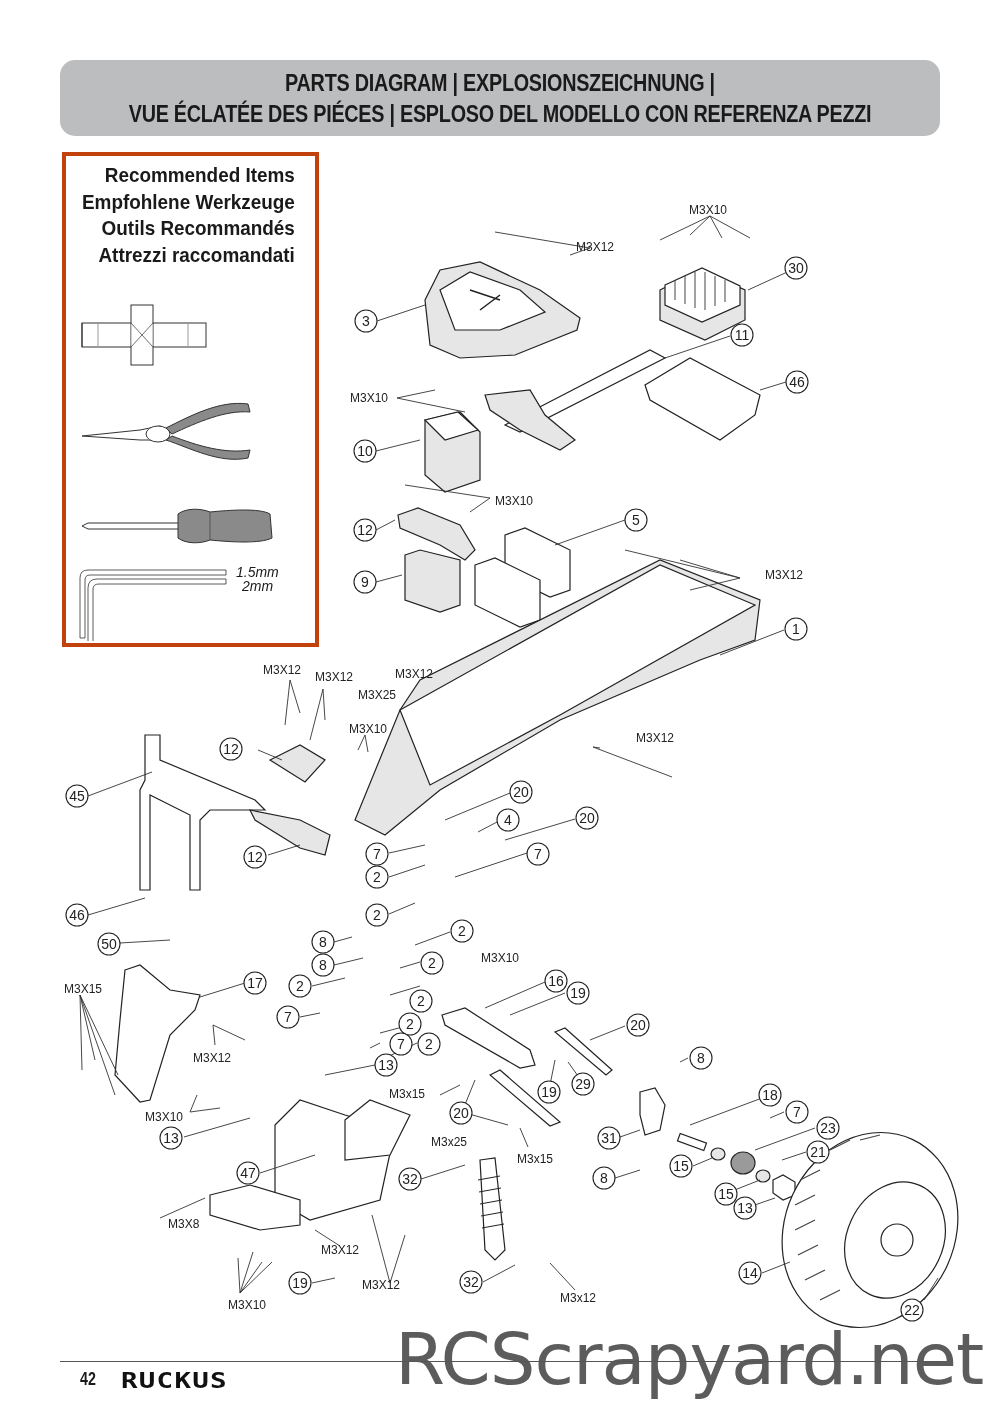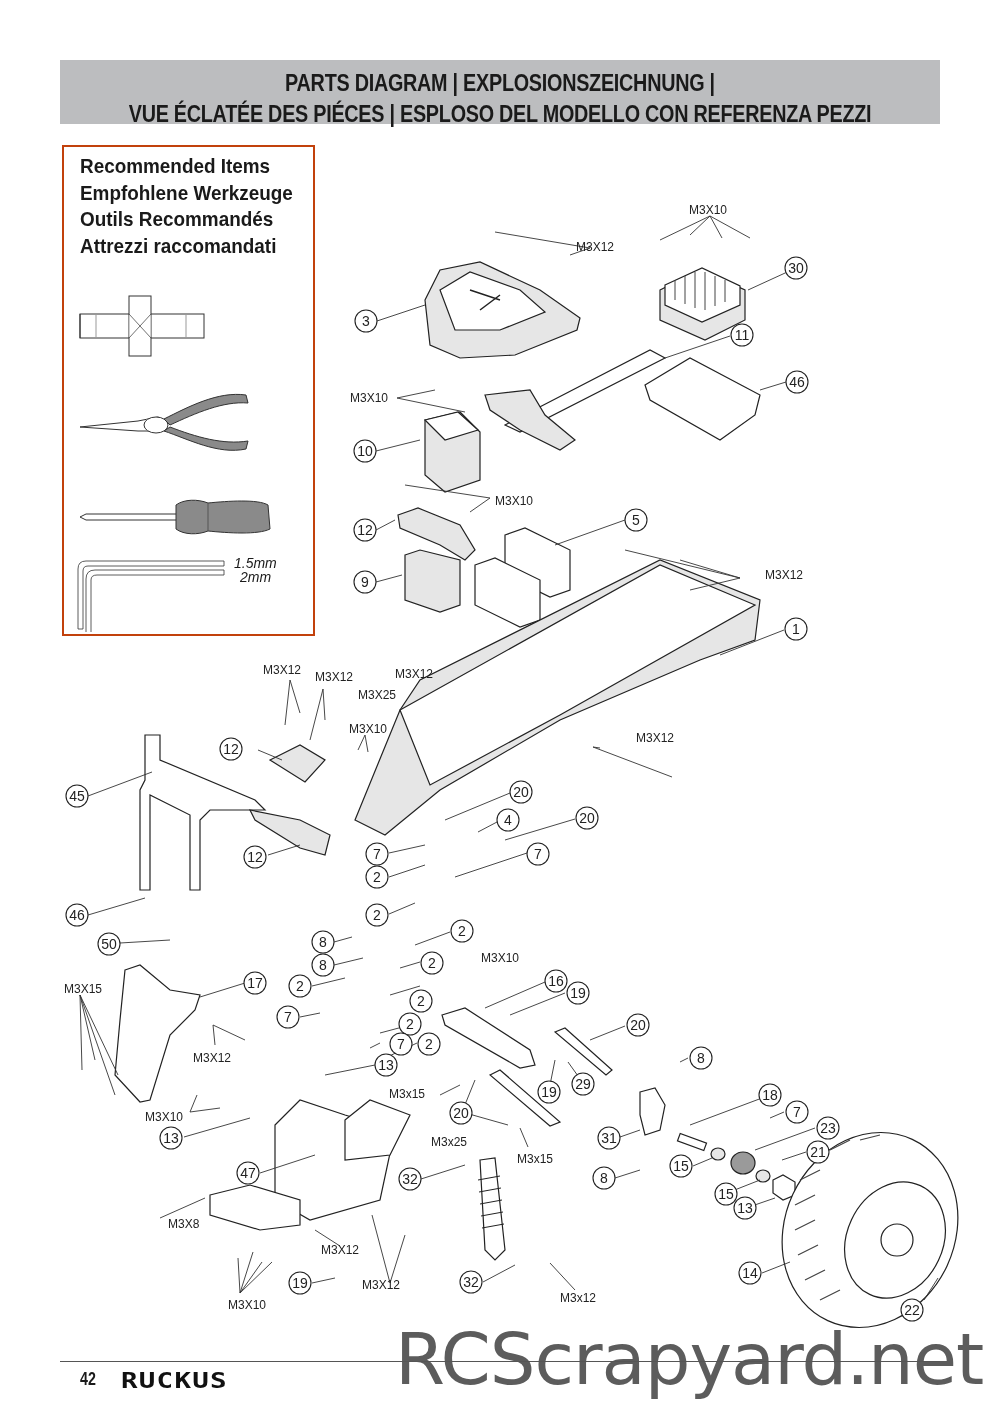--- a/index.html
+++ b/index.html
@@ -1,20 +1,20 @@
 <!DOCTYPE html>
 <html><head>
 <meta charset="utf-8">
 <style>
   html, body { margin:0; padding:0; background:#ffffff; }
   body { width:1000px; height:1415px; position:relative; overflow:hidden; font-family:"Liberation Sans", sans-serif; color:#1a1a1a; }
-  .header { position:absolute; left:60px; top:60px; width:880px; height:64px; background:#bcbdbf; text-align:center; }
+  .header { position:absolute; left:60px; top:60px; width:880px; height:76px; background:#bcbdbf; text-align:center;border-radius:15px; }
   .header .line { font-family:"Liberation Sans", sans-serif; font-weight:bold; font-size:23px; letter-spacing:-0.3px; line-height:31px; color:#1a1a1a; transform:scaleX(0.86); transform-origin:center; white-space:nowrap; }
   .header .line1 { margin-top:8px; }
-  .tools { position:absolute; left:62px; top:145px; width:249px; height:487px; border:2px solid #c2410c; background:#fff; }
+  .tools { position:absolute; left:62px; top:152px; width:249px; height:487px; border:4px solid #c2410c; background:#fff;text-align:right; }
   .tools-title { position:absolute; left:16px; top:6px; font-weight:bold; font-size:21px; line-height:26.5px; transform:scaleX(0.9); transform-origin:left; white-space:nowrap; }
   .tool { position:absolute; }
   .hex-label { position:absolute; font-style:italic; font-size:14px; }
   svg.diagram { position:absolute; left:0; top:0; }
   .callout circle { fill:#fff; stroke:#222; stroke-width:1.1; }
   .callout text { font-family:"Liberation Sans", sans-serif; font-size:14px; fill:#222; text-anchor:middle; dominant-baseline:central; }
   .screw-label { font-family:"Liberation Sans", sans-serif; font-size:12px; fill:#222; }
   .leader { stroke:#333; stroke-width:0.9; fill:none; }
   .part { fill:#fff; stroke:#222; stroke-width:1.2; }
   .part-g { fill:#e6e6e6; stroke:#222; stroke-width:1.2; }

